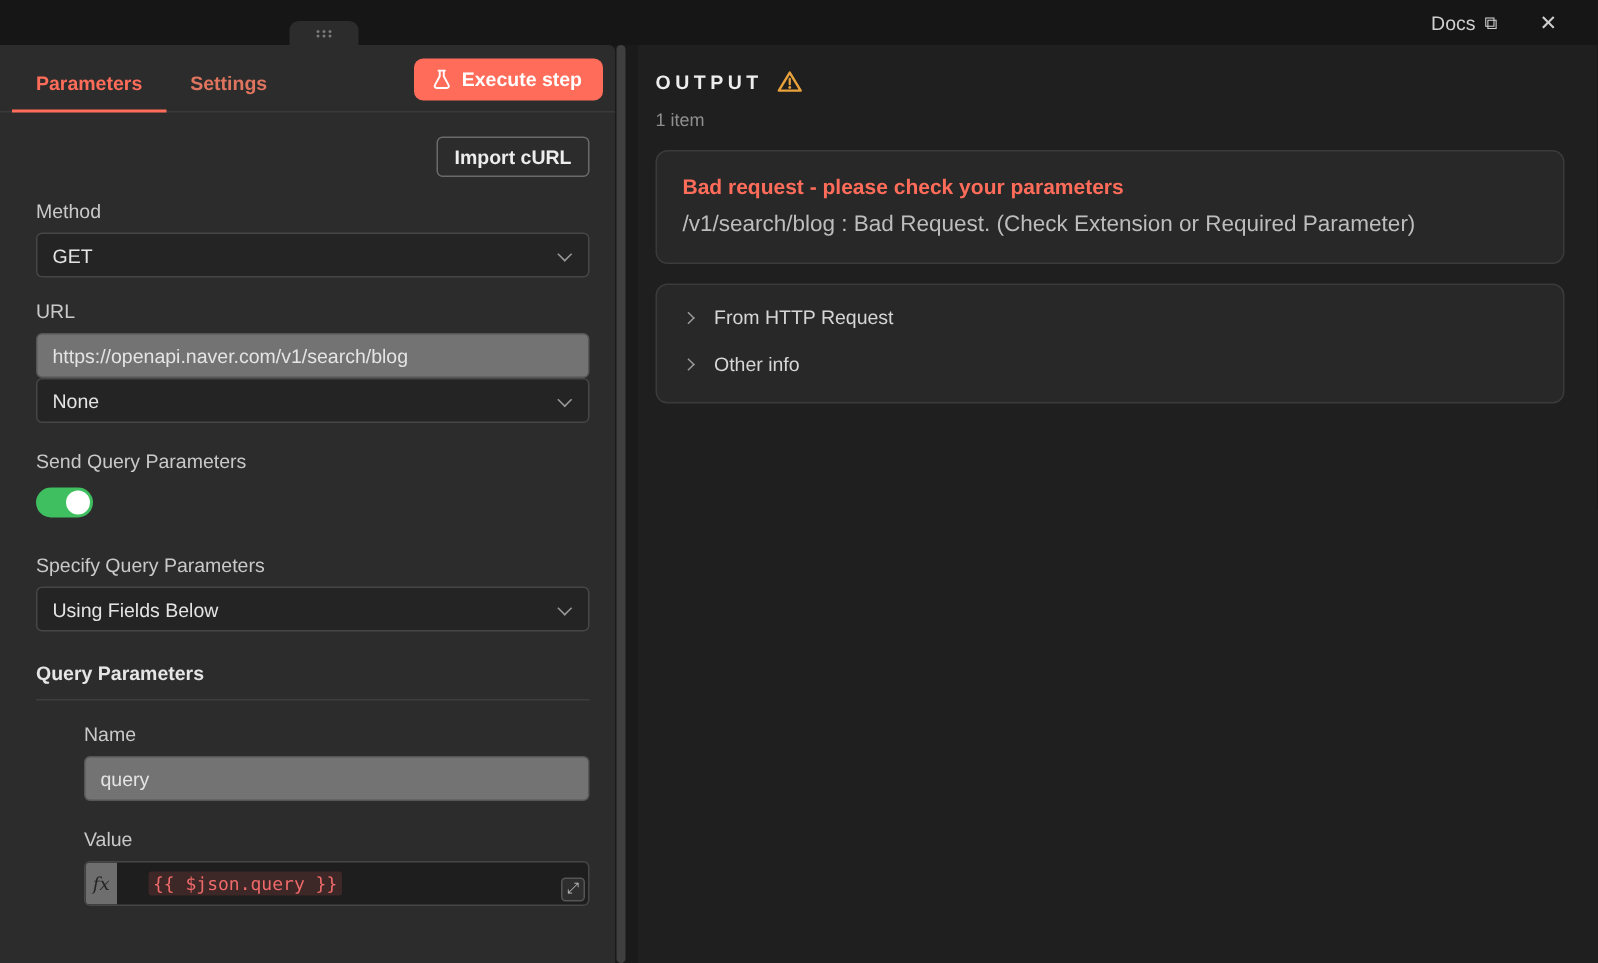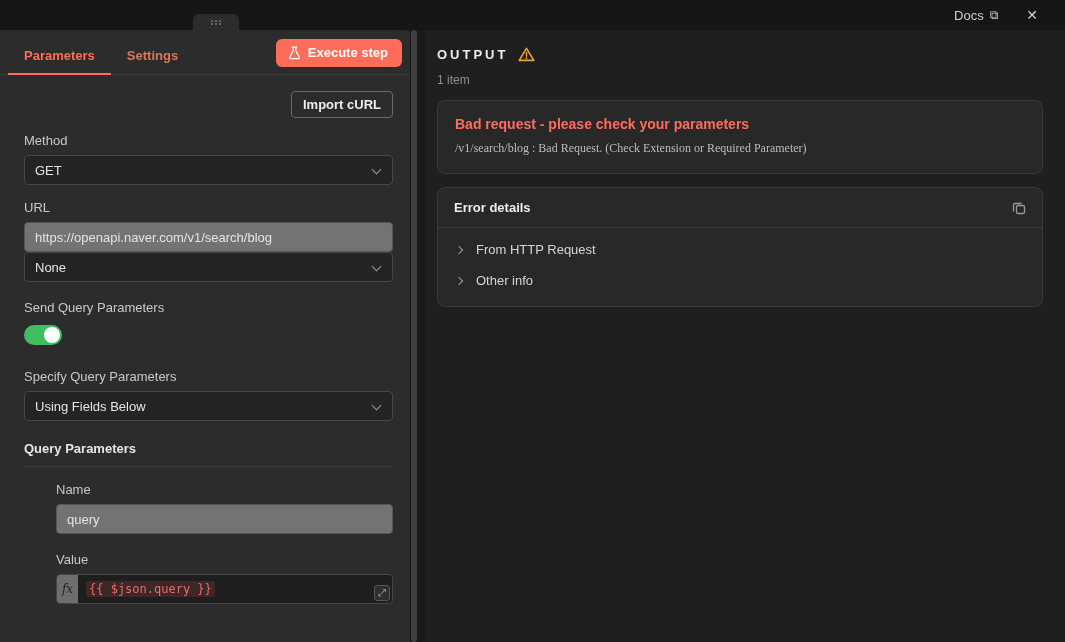--- a/index.html
+++ b/index.html
@@ -80,39 +80,39 @@
   .toggle{ width:38px; height:20px; border-radius:10px; background:#3fbf5f;
     position:relative; margin:10px 0 4px; cursor:pointer; }
   .toggle .knob{ position:absolute; right:2px; top:2px; width:16px; height:16px;
     border-radius:50%; background:#fff; }
   
   .section-title{ margin-top:20px; color:#e6e6e6; font-weight:600; font-size:13px;
     padding-bottom:10px; border-bottom:1px solid #3d3d3d; }
   .nested{ margin-left:32px; }
   .expr-field{
     display:flex; align-items:stretch; height:30px; border:1px solid #464646;
-    border-radius:4px; background:#1e1e1e; position:relative; overflow:hidden;
+    border-radius:4px; background:#1e1e1e; position:relative; overflow:hidden;gap:13px;
   }
   .fx-badge{ width:21px; background:#6e6e6e; color:#242424; font-style:italic;
     font-family:"DejaVu Serif", serif; font-size:12px;
     display:flex; align-items:center; justify-content:center; cursor:pointer; }
   .expr-text{ display:flex; align-items:center; padding:0 8px;
     font-family:"DejaVu Sans Mono", monospace; font-size:12px; }
   .expr-token{ color:#ef6a6a; background:rgba(255,100,100,0.14); padding:1px 3px; border-radius:2px; }
   .expand-btn{ position:absolute; right:2px; bottom:2px; width:16px; height:16px;
     background:#2e2e2e; border:1px solid #555; border-radius:3px; color:#bdbdbd;
     font-size:10px; line-height:14px; text-align:center; cursor:pointer; }
   
   .output-header{ display:flex; align-items:center; gap:10px; margin-top:17px; }
   .output-title{ color:#ededed; font-weight:700; font-size:13px; letter-spacing:3px; }
   .item-count{ margin-top:11px; color:#8f8f8f; font-size:12px; }
   .card{ margin-top:13px; background:#282828; border:1px solid #3b3b3b; border-radius:8px; }
   .error-card{ padding:15px 17px 17px; }
   .error-title{ color:#ff6d5a; font-size:14px; font-weight:600; }
-  .error-desc{ margin-top:9px; color:#bdbdbd; font-size:12px;font-family:Liberation Serif, serif; }
+  .error-desc{ margin-top:9px; color:#bdbdbd; font-size:15px; }
   .details-header{ display:flex; align-items:center; justify-content:space-between;
     padding:12px 16px; border-bottom:1px solid #3b3b3b; }
   .details-title{ color:#ededed; font-weight:600; font-size:13px; }
   .copy-icon{ cursor:pointer; display:flex; }
   .details-body{ padding:6px 0 10px; }
   .detail-row{ display:flex; align-items:center; gap:14px; padding:8px 18px; cursor:pointer; }
   .chev-right{ width:6px; height:6px; border-right:1.5px solid #9a9a9a;
     border-bottom:1.5px solid #9a9a9a; transform:rotate(-45deg); flex:0 0 auto; }
   .detail-label{ color:#d6d6d6; font-size:13px; }
 </style>
@@ -215,29 +215,20 @@
       </span>
     </div>
     <div class="item-count">1 item</div>
 
     <div class="card error-card">
       <div class="error-title">Bad request - please check your parameters</div>
       <div class="error-desc">/v1/search/blog : Bad Request. (Check Extension or Required Parameter)</div>
     </div>
 
     <div class="card">
-      <div class="details-header">
-        <span class="details-title">Error details</span>
-        <span class="copy-icon">
-          <svg width="14" height="14" viewBox="0 0 14 14" fill="none" stroke="#9a9a9a" stroke-width="1.3">
-            <rect x="4.5" y="4.5" width="8" height="8" rx="1.5"></rect>
-            <path d="M9.5 2.5 H3 a1.5 1.5 0 0 0 -1.5 1.5 V10.5"></path>
-          </svg>
-        </span>
-      </div>
       <div class="details-body">
         <div class="detail-row">
           <span class="chev-right"></span>
           <span class="detail-label">From HTTP Request</span>
         </div>
         <div class="detail-row">
           <span class="chev-right"></span>
           <span class="detail-label">Other info</span>
         </div>
       </div>

